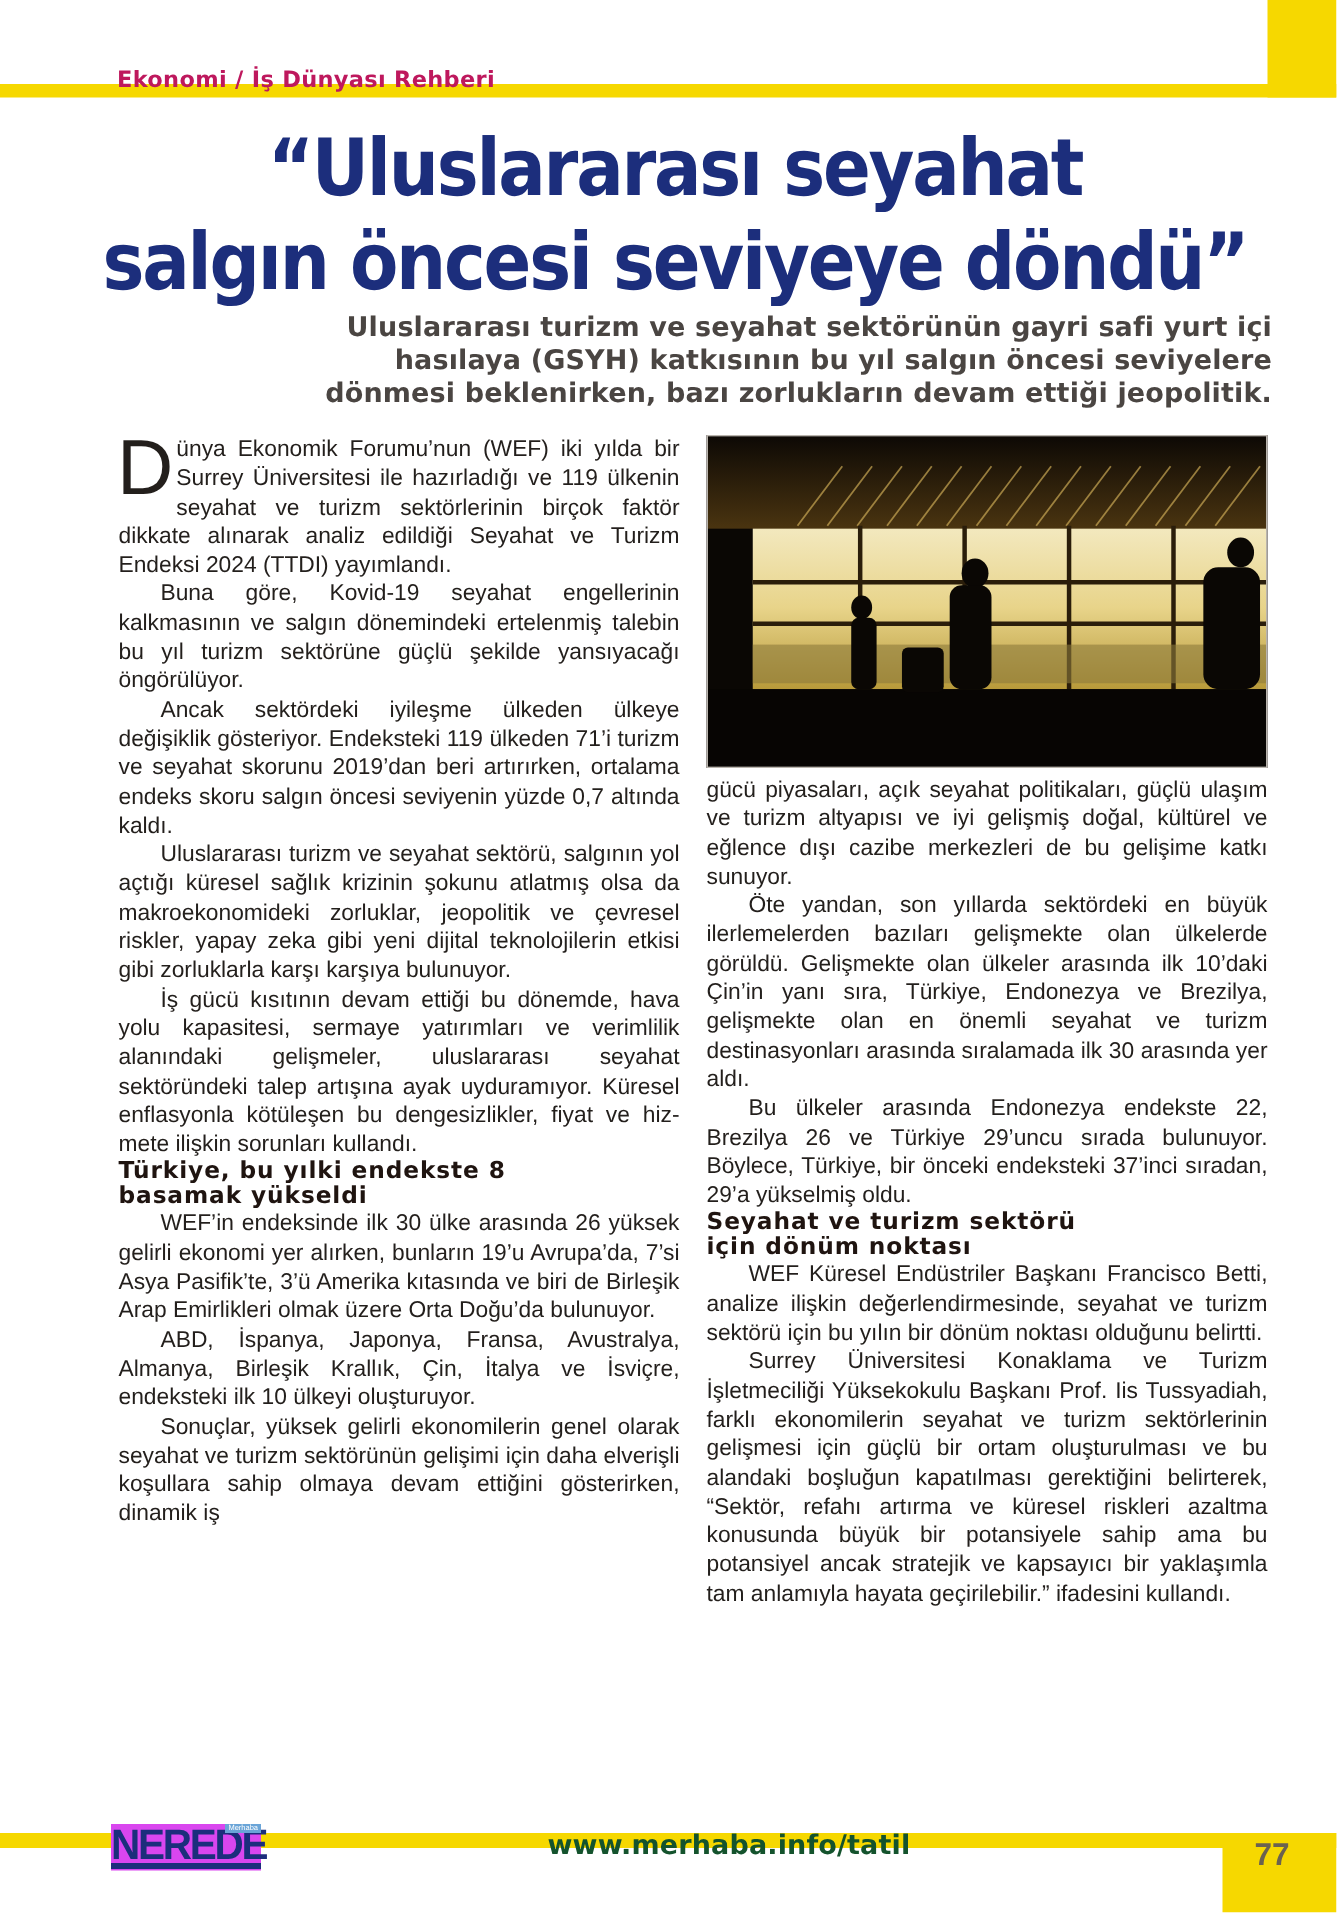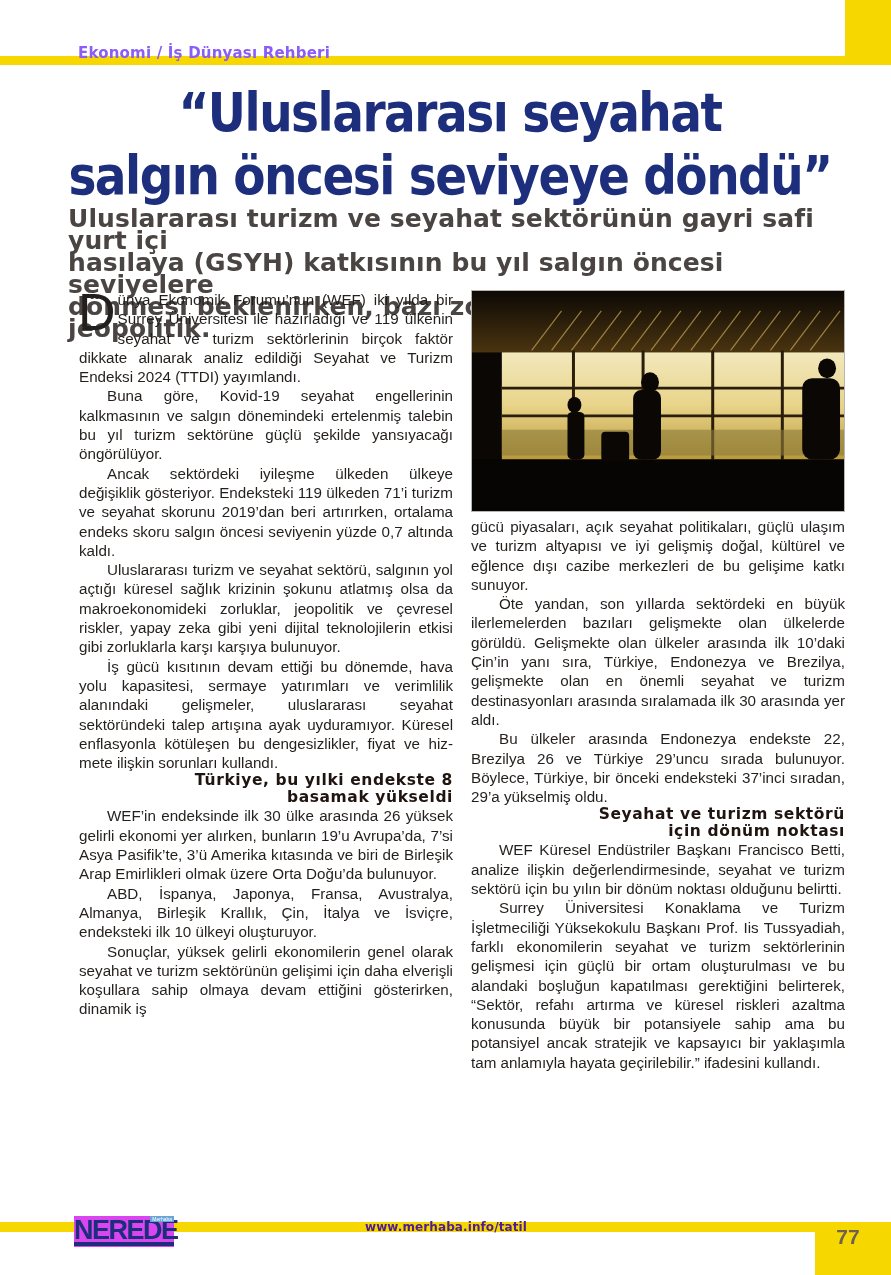--- a/index.html
+++ b/index.html
@@ -13,55 +13,55 @@
     position: absolute; left: 845px; top: 0; width: 46px; height: 65px;
     background: #f6d800;
   }
   .band-top {
     position: absolute; left: 0; top: 56px; width: 891px; height: 9px;
     background: #f6d800;
   }
   .section-label {
     position: absolute; left: 78px; top: 44px;
     font-family: "DejaVu Sans", sans-serif; font-weight: bold;
-    font-size: 15px; color: #8b5cf6; letter-spacing: 0.2px;
+    font-size: 15px; color: #be185d; letter-spacing: 0.2px;
     background: transparent; line-height: 18px;
   }
   .headline {
     position: absolute; left: 60px; top: 82px; width: 780px;
     text-align: center; margin: 0;
     font-family: "DejaVu Sans", sans-serif; font-weight: bold;
     font-size: 47px; line-height: 56px; color: #1c2e7c;
     letter-spacing: -1.5px;
     transform: scaleY(1.12); transform-origin: top center;
   }
   .deck {
     position: absolute; left: 68px; top: 208px; width: 780px;
-    text-align: left; margin: 0;
-    font-family: "DejaVu Sans", sans-serif; font-weight: bold;
-    font-size: 25px; line-height: 22px; color: #4a4542;
+    text-align: right; margin: 0;
+    font-family: "DejaVu Sans", sans-serif; font-weight: bold;
+    font-size: 18px; line-height: 22px; color: #4a4542;
     letter-spacing: 0.1px;
   }
   .col {
     position: absolute; top: 290px;
     font-family: "Liberation Sans", sans-serif;
     font-size: 15.2px; line-height: 19.3px; color: #231f1c;
     text-align: justify;
   }
   .col-left { left: 79px; width: 374px; }
   .col-right { left: 471px; width: 374px; top: 517px; }
   .col p { margin: 0; text-indent: 28px; }
   .col p.first { text-indent: 0; }
   .dropcap {
     float: left; font-size: 52px; line-height: 40px;
     margin: 2px 2px 0 -1px; font-family: "Liberation Sans", sans-serif;
     color: #231f1c;
   }
   .subhead {
-    margin: 0; text-align: right; text-indent: 0 !important;
+    margin: 0; text-align: left; text-indent: 0 !important;
     font-family: "DejaVu Sans", sans-serif; font-weight: bold;
     font-size: 15.5px; line-height: 17px; color: #1f1410;
     letter-spacing: 0.6px;
   }
   .photo {
     position: absolute; left: 471px; top: 290px; width: 374px; height: 222px;
     background: #0b0806; overflow: hidden; border: 1px solid #b9b4ad;
     box-sizing: border-box;
   }
   .photo svg { display: block; width: 100%; height: 100%; }
@@ -74,21 +74,21 @@
     background: #f6d800;
   }
   .page-number {
     position: absolute; left: 815px; top: 1225px; width: 66px;
     text-align: center; font-family: Liberation Sans, sans-serif;
     font-weight: bold; font-size: 21px; color: #6b6250;
   }
   .footer-url {
     position: absolute; left: 365px; top: 1220px;
     font-family: "DejaVu Sans", sans-serif; font-weight: bold;
-    font-size: 12px; color: #4c1d95; letter-spacing: 0.1px;
+    font-size: 18px; color: #14532d; letter-spacing: 0.1px;
   }
   .logo {
     position: absolute; left: 74px; top: 1216px; width: 100px; height: 31px;
     background: #d946ef;
   }
   .logo-word {
     position: absolute; left: 0; top: 0; font-family: "Liberation Sans", sans-serif;
     font-weight: bold; font-size: 27px; line-height: 26px; color: #1c2e7c;
     letter-spacing: -1.5px; transform: scaleY(1.05); transform-origin: top left;
   }

